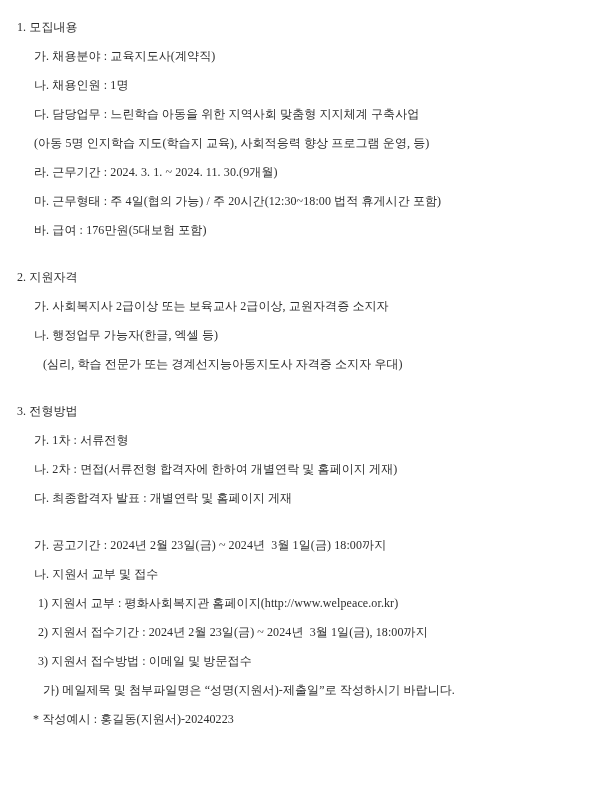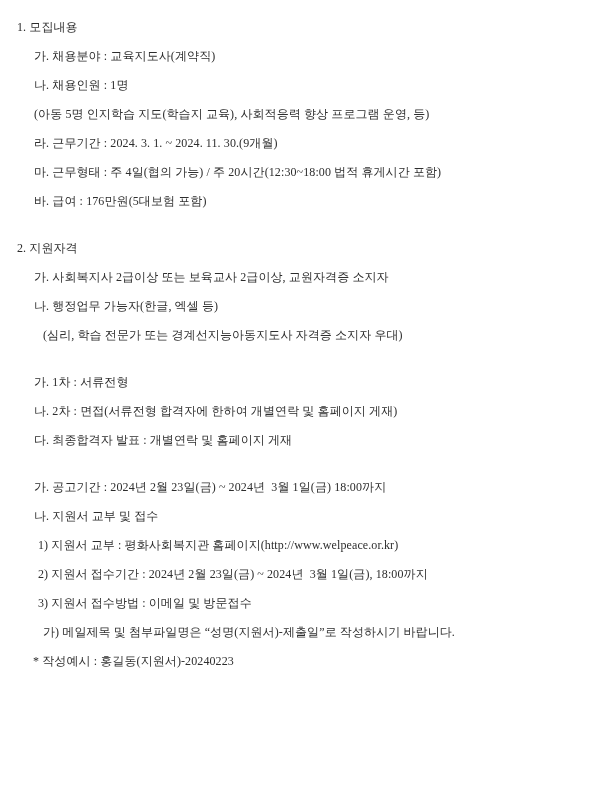--- a/index.html
+++ b/index.html
@@ -37,32 +37,34 @@
   .lv4 { padding-left: 33px; }  
 </style>
 </head>
 <body style="background: rgb(255, 255, 255); color: rgb(45, 45, 45);">
 
 <div class="doc" id="doc-root">
     <div class="section">
       <div class="line lv0">1. 모집내용</div>
       <div class="line lv1">가. 채용분야 : 교육지도사(계약직)</div>
       <div class="line lv1">나. 채용인원 : 1명</div>
+      <div class="line lv1">다. 담당업무 : 느린학습 아동을 위한 지역사회 맞춤형 지지체계 구축사업</div>
       <div class="line lv1">(아동 5명 인지학습 지도(학습지 교육), 사회적응력 향상 프로그램 운영, 등)</div>
       <div class="line lv1">라. 근무기간 : 2024. 3. 1. ~ 2024. 11. 30.(9개월)</div>
       <div class="line lv1">마. 근무형태 : 주 4일(협의 가능) / 주 20시간(12:30~18:00 법적 휴게시간 포함)</div>
       <div class="line lv1">바. 급여 : 176만원(5대보험 포함)</div>
     </div>
     <div class="section">
       <div class="line lv0">2. 지원자격</div>
       <div class="line lv1">가. 사회복지사 2급이상 또는 보육교사 2급이상, 교원자격증 소지자</div>
       <div class="line lv1">나. 행정업무 가능자(한글, 엑셀 등)</div>
       <div class="line lv3">(심리, 학습 전문가 또는 경계선지능아동지도사 자격증 소지자 우대)</div>
     </div>
     <div class="section">
+      <div class="line lv0">3. 전형방법</div>
       <div class="line lv1">가. 1차 : 서류전형</div>
       <div class="line lv1">나. 2차 : 면접(서류전형 합격자에 한하여 개별연락 및 홈페이지 게재)</div>
       <div class="line lv1">다. 최종합격자 발표 : 개별연락 및 홈페이지 게재</div>
     </div>
     <div class="section">
       <div class="line lv1">가. 공고기간 : 2024년 2월 23일(금) ~ 2024년  3월 1일(금) 18:00까지</div>
       <div class="line lv1">나. 지원서 교부 및 접수</div>
       <div class="line lv2">1) 지원서 교부 : 평화사회복지관 홈페이지(http://www.welpeace.or.kr)</div>
       <div class="line lv2">2) 지원서 접수기간 : 2024년 2월 23일(금) ~ 2024년  3월 1일(금), 18:00까지</div>
       <div class="line lv2">3) 지원서 접수방법 : 이메일 및 방문접수</div>

